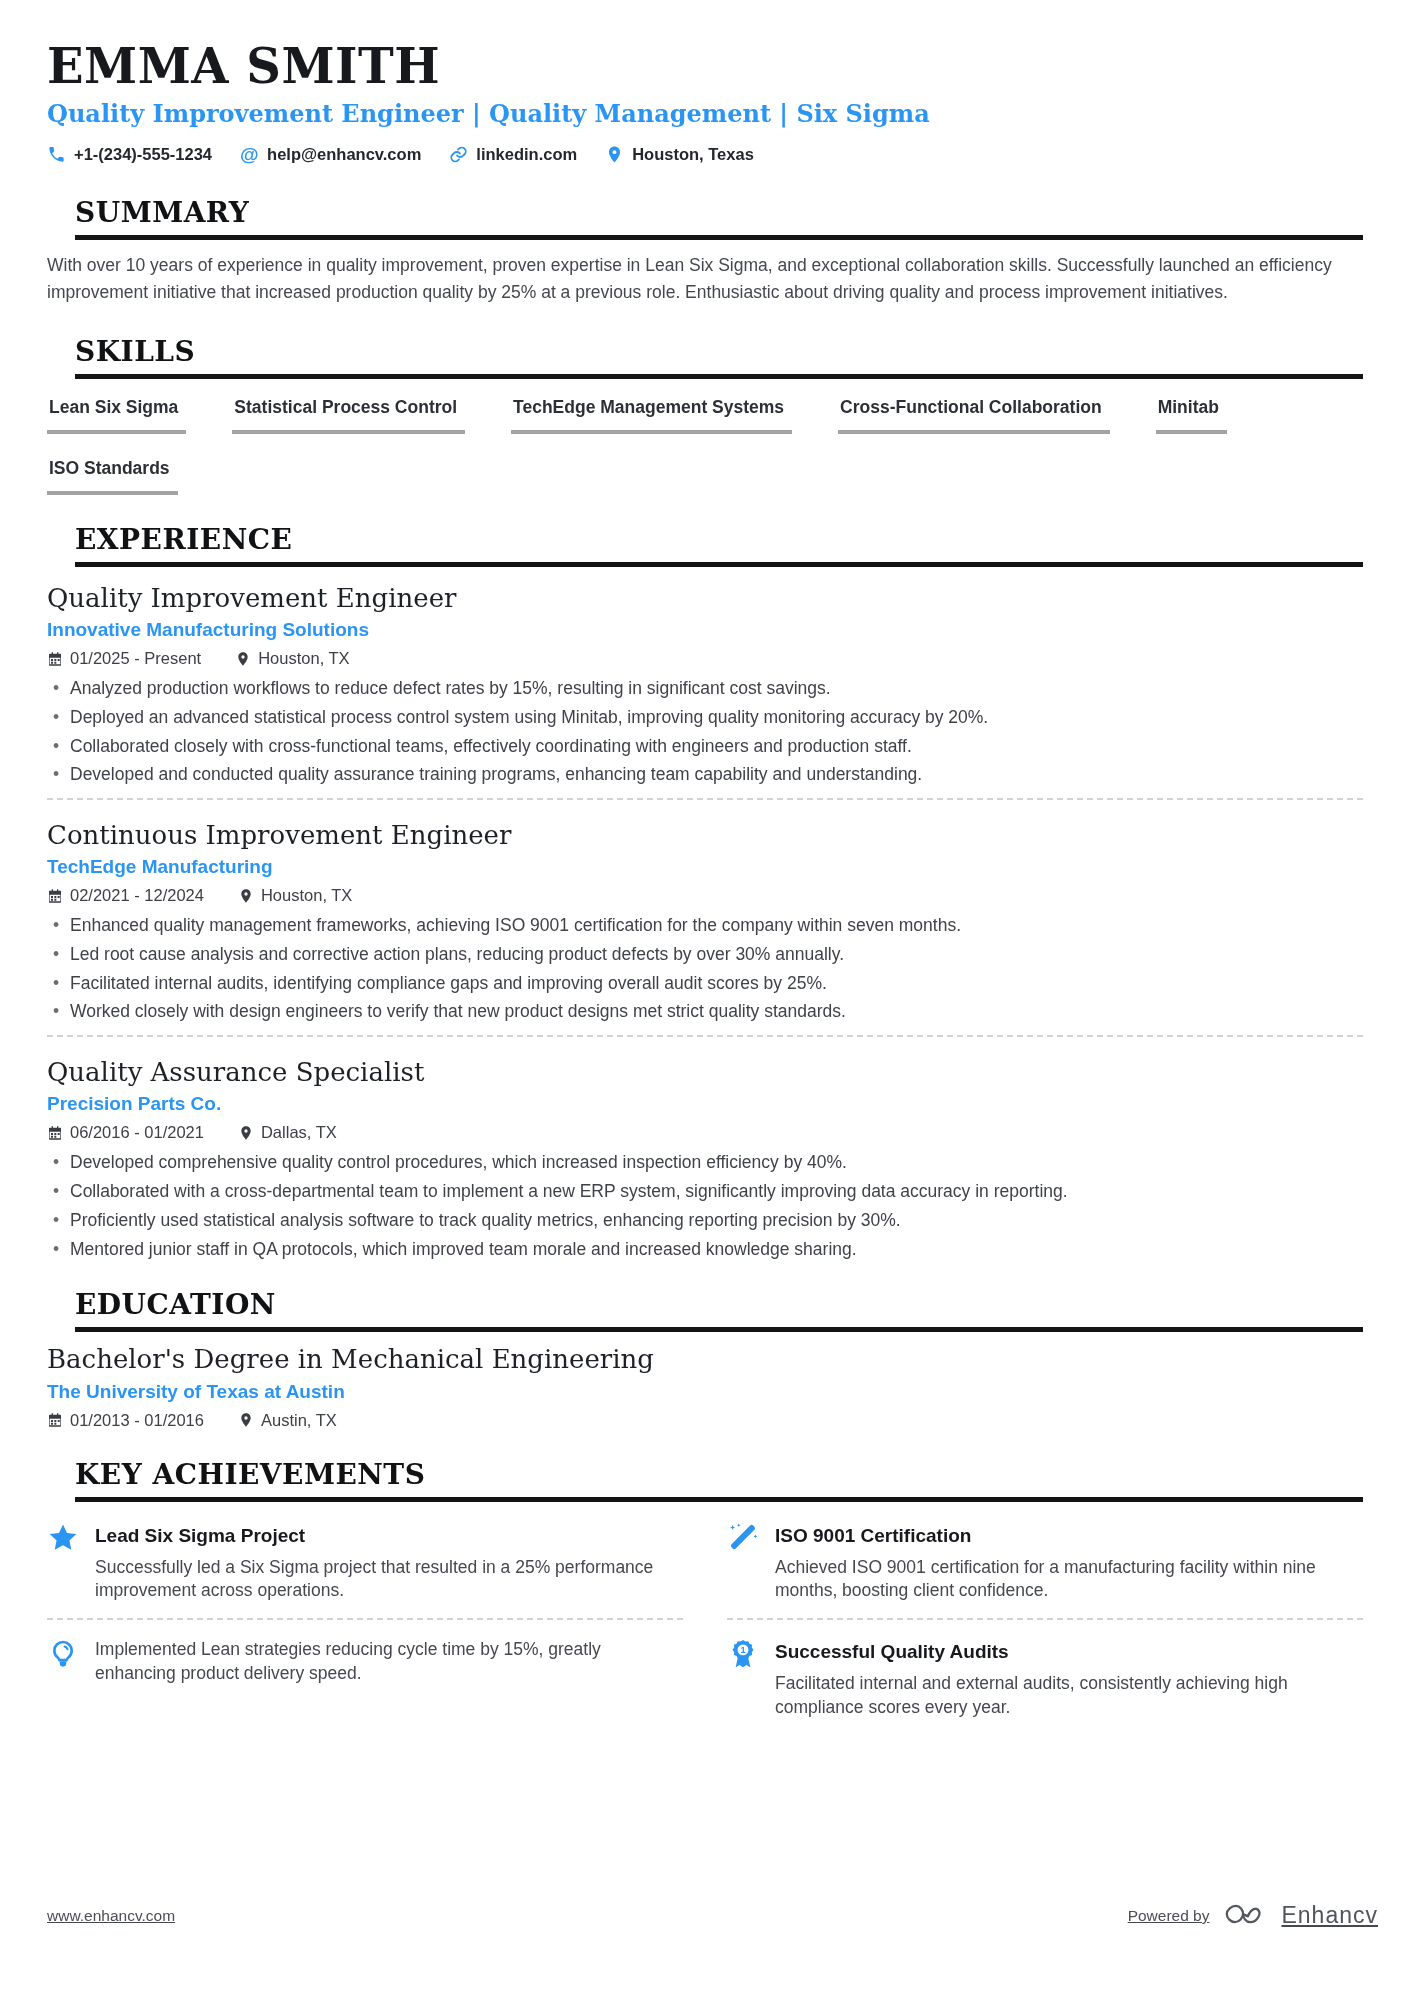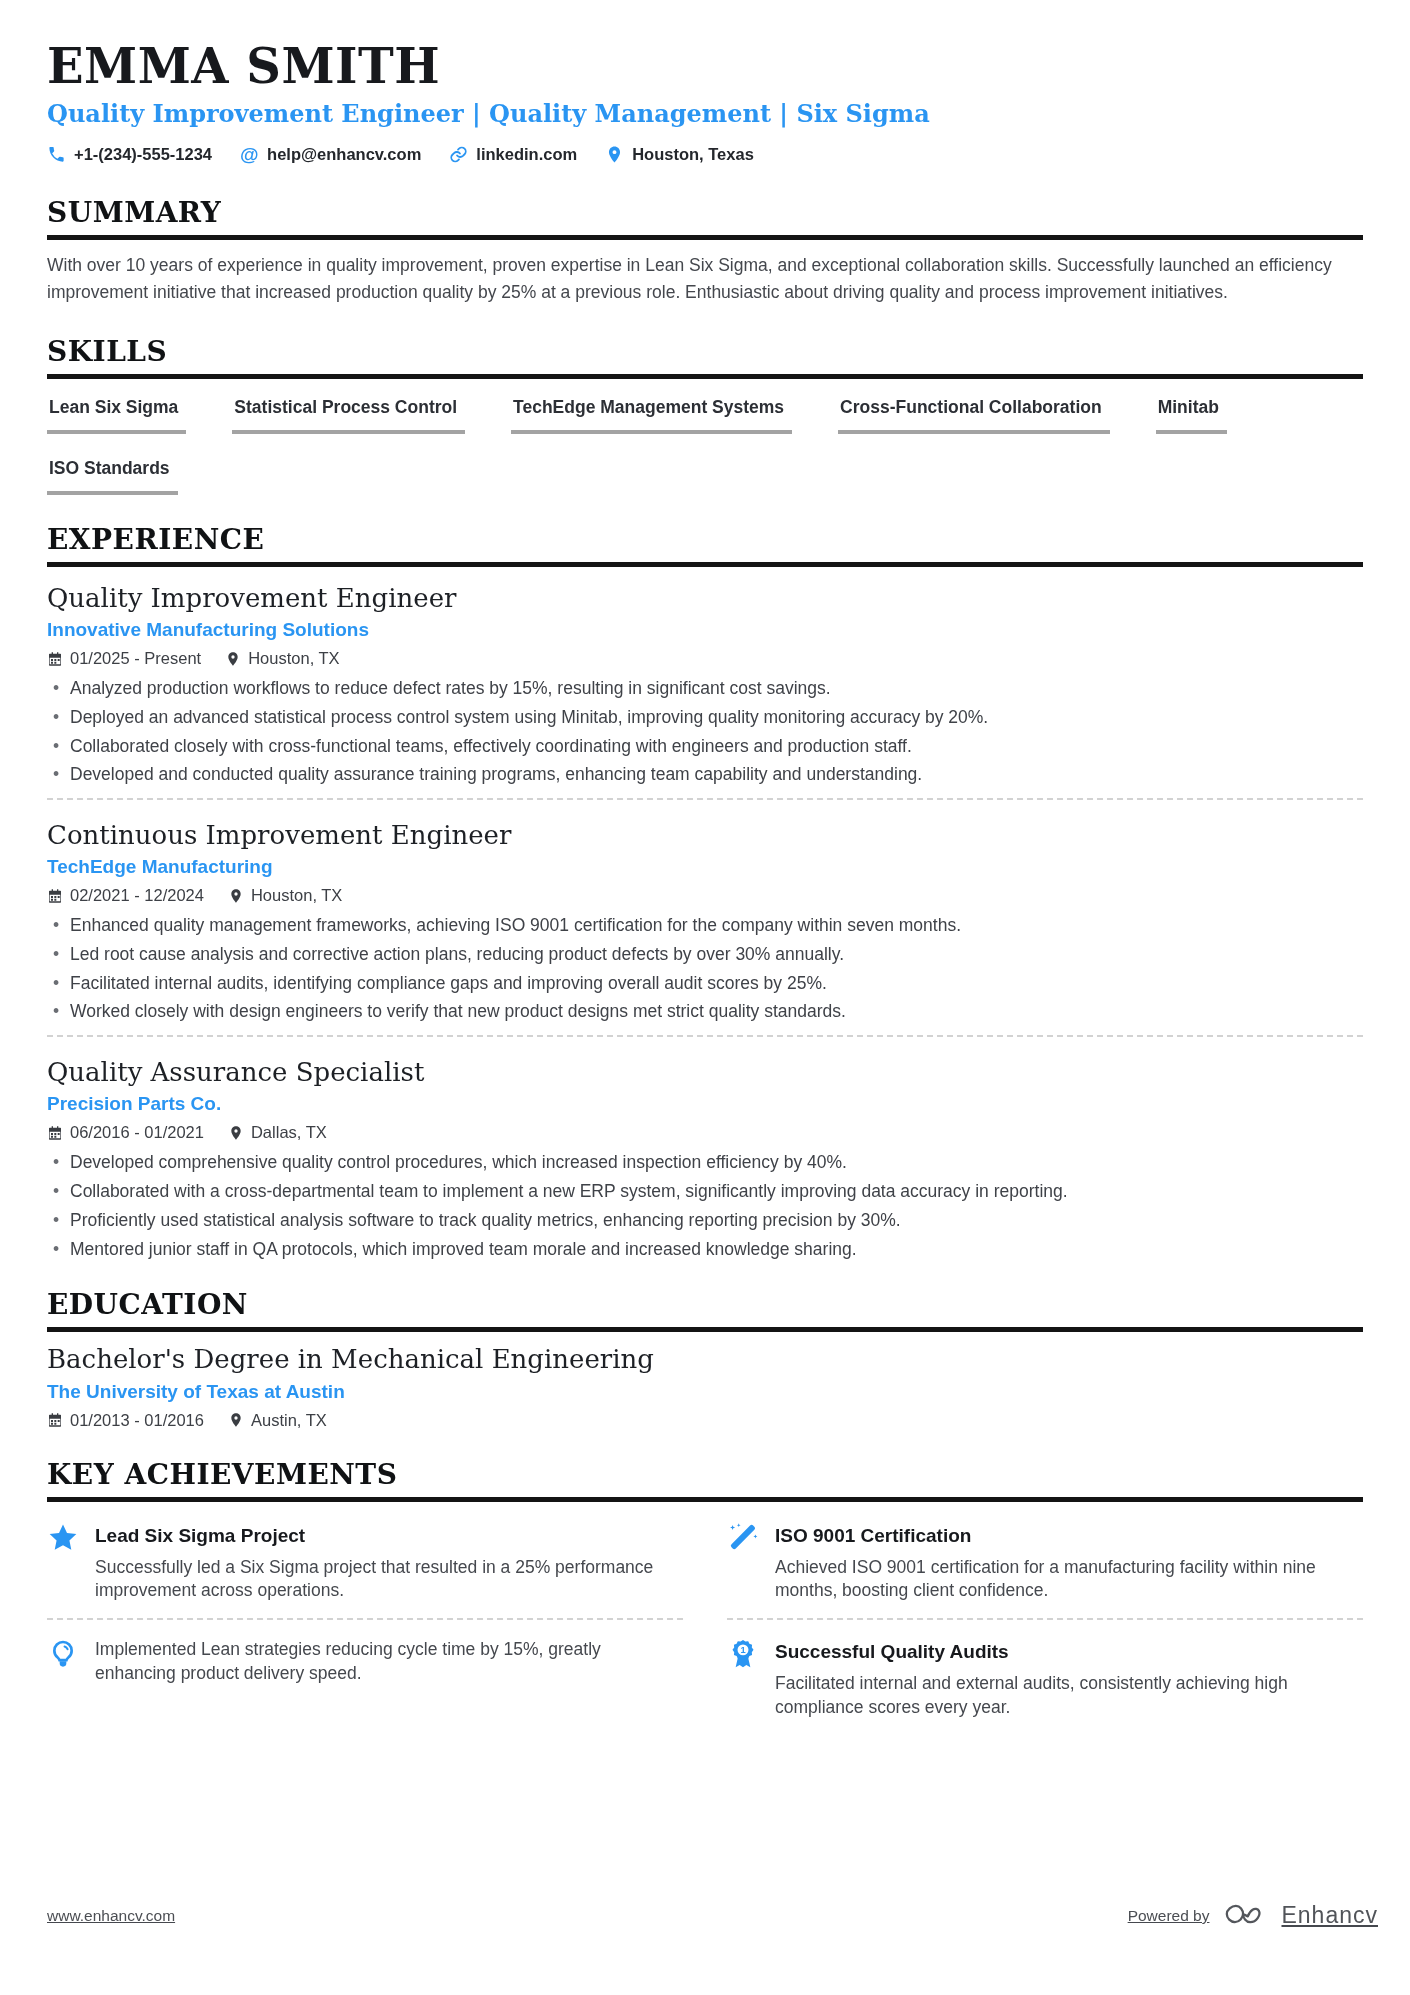--- a/index.html
+++ b/index.html
@@ -55,20 +55,21 @@
   .section { margin-bottom: 28px; }
   .section-heading {
     font-family: "DejaVu Serif", serif;
     font-weight: 700;
     font-size: 28px;
     letter-spacing: 0.5px;
     color: #101214;
     padding-bottom: 6px;
     border-bottom: 5px solid #141414;
     margin-bottom: 12px;
+    margin-left: 28px;
   }
   .summary-text {
     font-size: 17.5px;
     line-height: 1.58;
     color: #44474d;
   }
   
   .skills-wrap {
     display: flex;
     flex-wrap: wrap;
@@ -96,21 +97,21 @@
   }
   .company, .edu-school {
     font-size: 19px;
     font-weight: 700;
     color: #2a95f2;
     margin-bottom: 8px;
   }
   .meta-row {
     display: flex;
     align-items: center;
-    gap: 24px;
+    gap: 34px;
     margin-bottom: 9px;
   }
   .meta-item {
     display: inline-flex;
     align-items: center;
     gap: 7px;
     font-size: 16.5px;
     color: #3d4046;
   }
   .meta-item .micon { display: inline-flex; width: 16px; height: 16px; }

